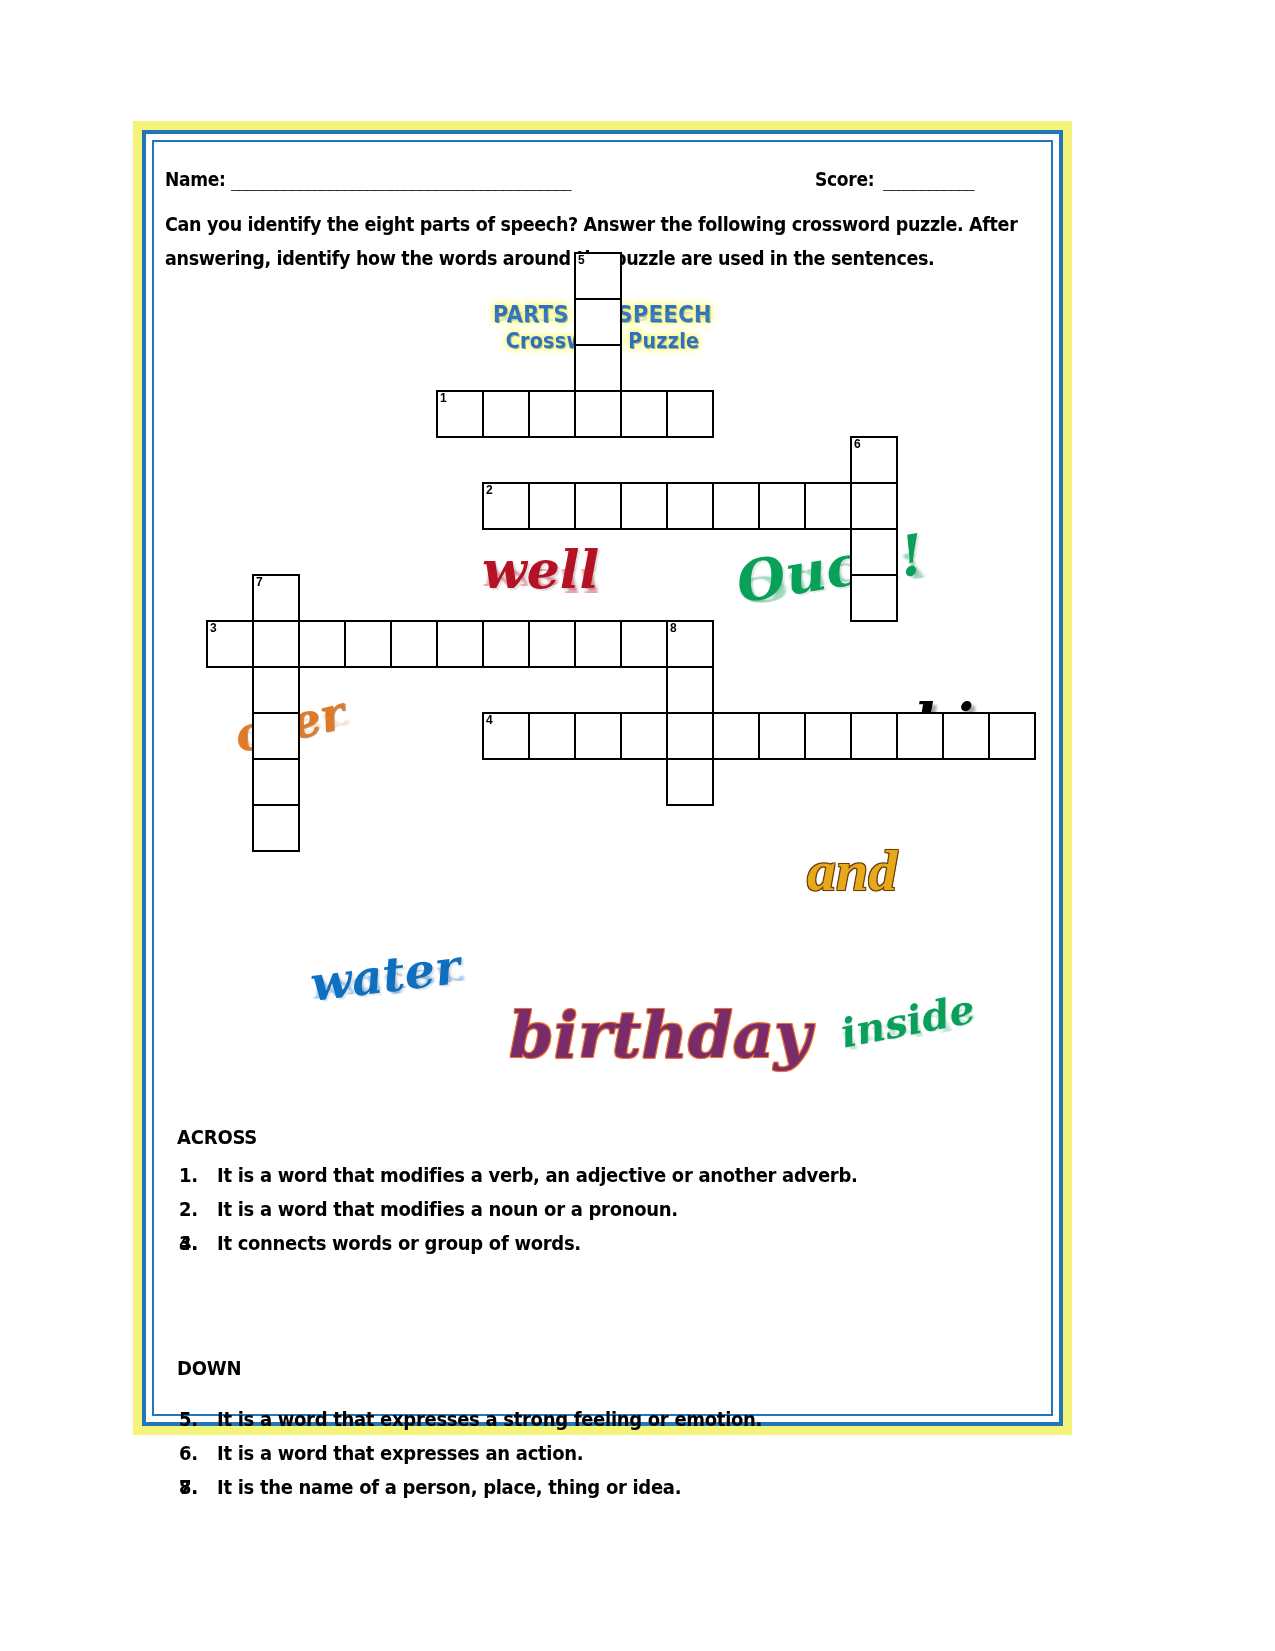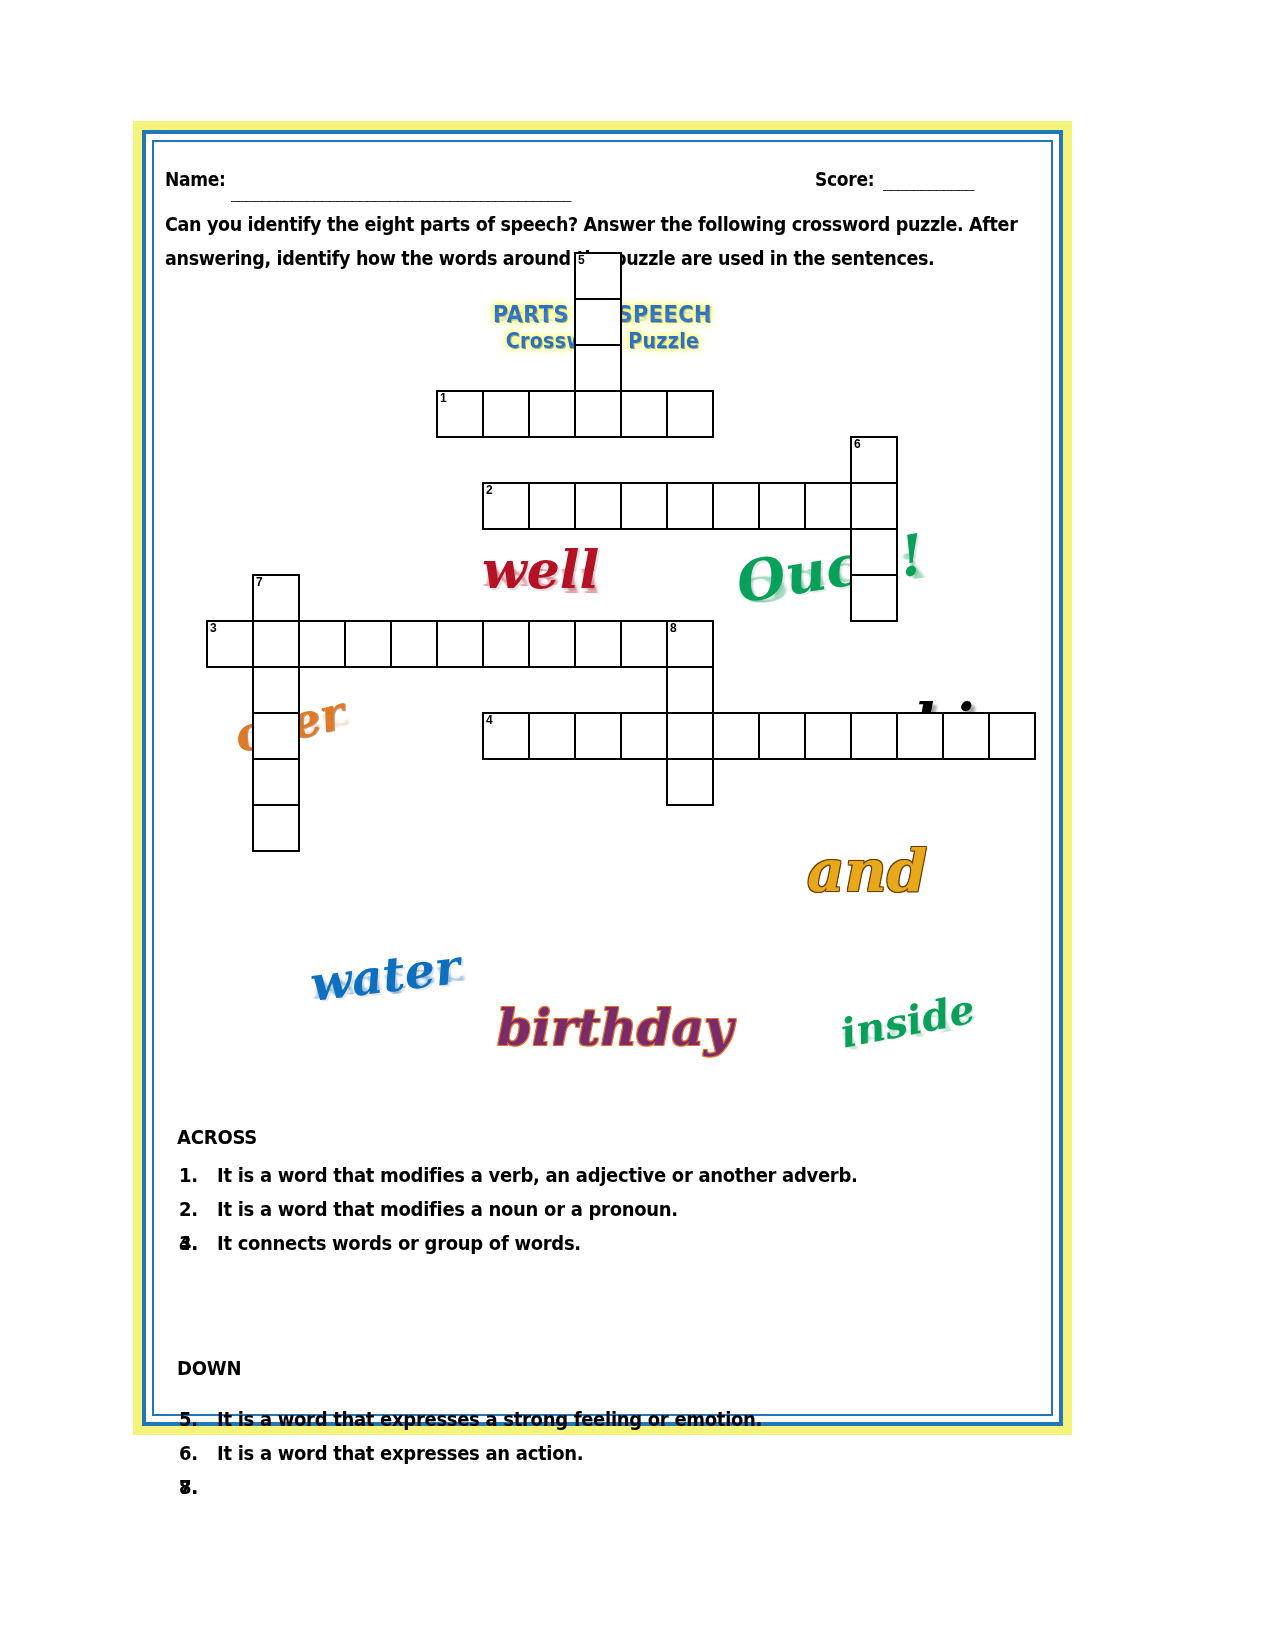--- a/index.html
+++ b/index.html
@@ -70,21 +70,20 @@
   }
   .hdr-name { position:absolute; left:0px; top:0px; }
   .hdr-name-line {
     position: absolute;
     left: 66px;
     top: 1px;
     width: 545px;
     overflow: hidden;
     white-space: nowrap;
     letter-spacing: -1px;
-    margin-top: 11px;
   }
   .hdr-score { position:absolute; left:650px; top:0px; }
   .hdr-score-line {
     position: absolute;
     left: 718px;
     top: 1px;
     width: 140px;
     overflow: hidden;
     white-space: nowrap;
     letter-spacing: -1px;
@@ -266,30 +265,30 @@
 
   <div class="wordart" id="wa-over" style="left: 82px; top: 561px; font-size: 46px; transform: rotate(-13deg); color: rgb(224, 122, 40); text-shadow: rgba(140, 70, 10, 0.55) 1px 1px 0px;">
     <span>over</span>
     <span class="wa-refl" style="opacity:0.22;">over</span>
   </div>
 
   <div class="wordart" id="wa-his" style="left: 762px; top: 556px; font-size: 54px; color: rgb(0, 0, 0); text-shadow: rgba(0, 0, 0, 0.35) 4px 4px 3px;">
     <span>his</span>
   </div>
 
-  <div class="wordart" id="wa-and" style="left: 655px; top: 702px; font-size: 58px; color: rgb(232, 168, 28); text-shadow: rgb(107, 61, 7) 0px 0px 2px, rgb(107, 61, 7) 1px 1px 0px, rgb(107, 61, 7) -1px 1px 0px, rgb(107, 61, 7) 1px -1px 0px, rgb(107, 61, 7) -1px -1px 0px;">
+  <div class="wordart" id="wa-and" style="left: 655px; top: 702px; font-size: 58px; color: rgb(232, 168, 28); text-shadow: rgb(107, 61, 7) 0px 0px 2px, rgb(107, 61, 7) 1px 1px 0px, rgb(107, 61, 7) -1px 1px 0px, rgb(107, 61, 7) 1px -1px 0px, rgb(107, 61, 7) -1px -1px 0px; font-family: Liberation Serif, serif;">
     <span>and</span>
   </div>
 
   <div class="wordart" id="wa-water" style="left: 158px; top: 811px; font-size: 48px; transform: rotate(-7deg); color: rgb(15, 111, 192); text-shadow: rgba(0, 0, 0, 0.1) 2px 2px 1px;">
     <span>water</span>
     <span class="wa-refl">water</span>
   </div>
 
-  <div class="wordart" id="wa-birthday" style="left: 345px; top: 863px; font-size: 50px; color: rgb(122, 43, 107); text-shadow: rgb(232, 116, 42) 0px 0px 2px, rgb(232, 116, 42) 1px 1px 0px, rgb(232, 116, 42) -1px 1px 0px, rgb(232, 116, 42) 1px -1px 0px, rgb(232, 116, 42) -1px -1px 0px;">
+  <div class="wordart" id="wa-birthday" style="left: 357px; top: 863px; font-size: 64px; color: rgb(122, 43, 107); text-shadow: rgb(232, 116, 42) 0px 0px 2px, rgb(232, 116, 42) 1px 1px 0px, rgb(232, 116, 42) -1px 1px 0px, rgb(232, 116, 42) 1px -1px 0px, rgb(232, 116, 42) -1px -1px 0px;">
     <span>birthday</span>
   </div>
 
   <div class="wordart" id="wa-inside" style="left: 688px; top: 861px; font-size: 40px; transform: rotate(-11deg); color: rgb(9, 160, 90); text-shadow: rgba(0, 0, 0, 0.1) 1px 1px 1px;">
     <span>inside</span>
     <span class="wa-refl" style="opacity:0.25;">inside</span>
   </div>
 
   <div id="grid-layer">
       <div class="cell" style="left: 422px; top: 112px; width: 48px; height: 48px;">
@@ -367,16 +366,16 @@
       <div class="clue-item"><span class="cnum">2.</span><span>It is a word that modifies a noun or a pronoun.</span></div>
       <div class="clue-item"><span class="cnum">3.</span></div>
       <div class="clue-item"><span class="cnum">4.</span><span>It connects words or group of words.</span></div>
     </div>
 
   <div class="clue-head" style="left:25px; top:1216px;">DOWN</div>
   <div class="clue-list" id="down-list" style="left:25px; top:1262px;">
       <div class="clue-item"><span class="cnum">5.</span><span>It is a word that expresses a strong feeling or emotion.</span></div>
       <div class="clue-item"><span class="cnum">6.</span><span>It is a word that expresses an action.</span></div>
       <div class="clue-item"><span class="cnum">7.</span></div>
-      <div class="clue-item"><span class="cnum">8.</span></div>
+      <div class="clue-item"><span class="cnum">8.</span><span>It is the name of a person, place, thing or idea.</span></div>
     </div>
 
 </div>
 
 </body></html>

